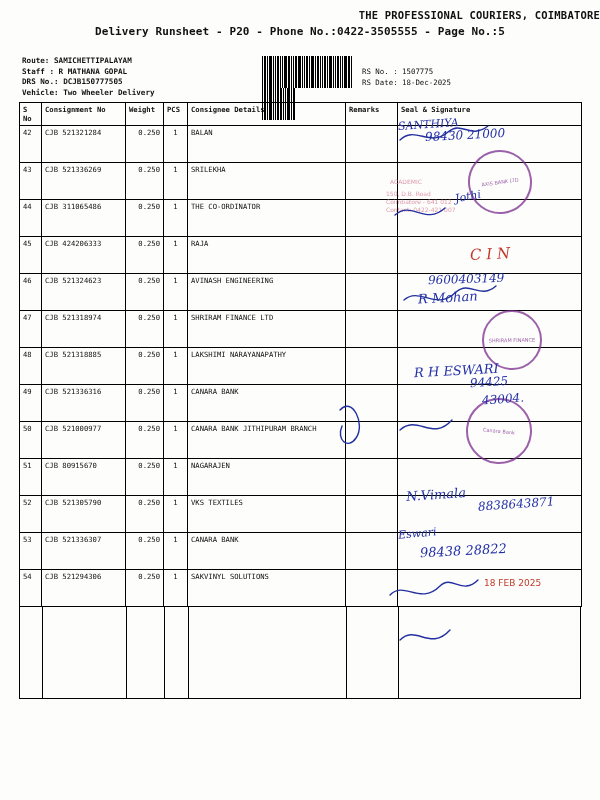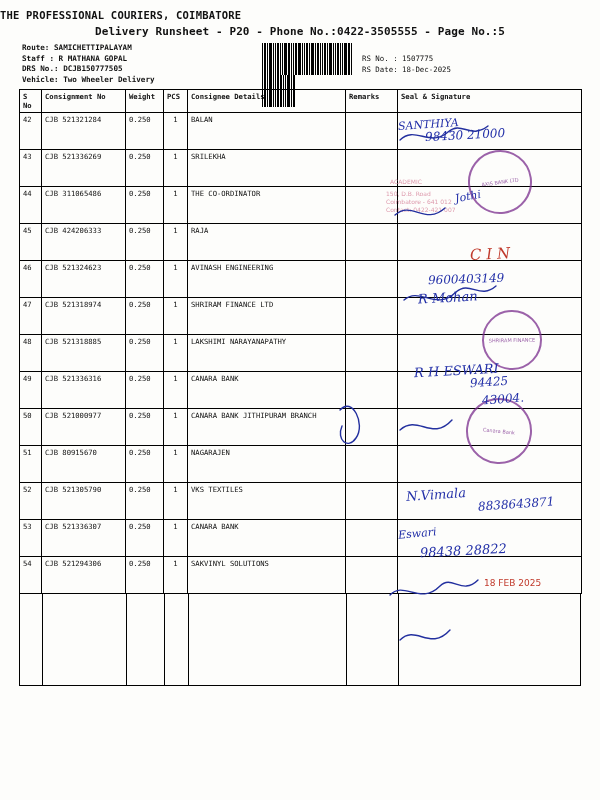--- a/index.html
+++ b/index.html
@@ -9,39 +9,39 @@
     background: #ffffff;
     font-family: "DejaVu Sans Mono", monospace;
   }
   #page {
     position: relative;
     width: 600px; height: 800px;
     background: #fdfdfb;
     overflow: hidden;
   }
   .hdr-title {
-    text-align: left;
+    text-align: right;
     font-family: "DejaVu Sans Mono", monospace;
     font-weight: bold;
     font-size: 10.5px;
     letter-spacing: 0.2px;
     margin-top: 9px;
     color: #111;
   }
   .hdr-sub {
     text-align: center;
     font-weight: bold;
     font-size: 11px;
     margin-top: 4px;
     color: #111;
     letter-spacing: 0.1px;
   }
   .meta-wrap {
     position: relative;
-    margin-top: 5px;
+    margin-top: 18px;
     height: 46px;
   }
   .meta-left {
     position: absolute;
     left: 22px; top: 0;
     font-size: 7.6px;
     line-height: 10.5px;
     font-weight: bold;
     color: #111;
   }
@@ -83,21 +83,21 @@
   table.runsheet th {
     font-weight: bold;
     font-size: 7.2px;
     height: 13px;
     padding: 2px 3px;
     text-align: left;
   }
   table.runsheet td { height: 37px; }
   .c-sno { width: 22px; }
   .c-cn { width: 84px; }
-  .c-wt { width: 38px; text-align: left; }
+  .c-wt { width: 38px; text-align: right; }
   .c-pcs { width: 24px; text-align: center; }
   .c-cons { width: 158px; }
   .c-rem { width: 52px; }
   .c-sign { width: 184px; }
   .tail {
     width: 562px;
     margin-left: 19px;
     border-left: 1px solid #000;
     border-right: 1px solid #000;
     border-bottom: 1px solid #000;

